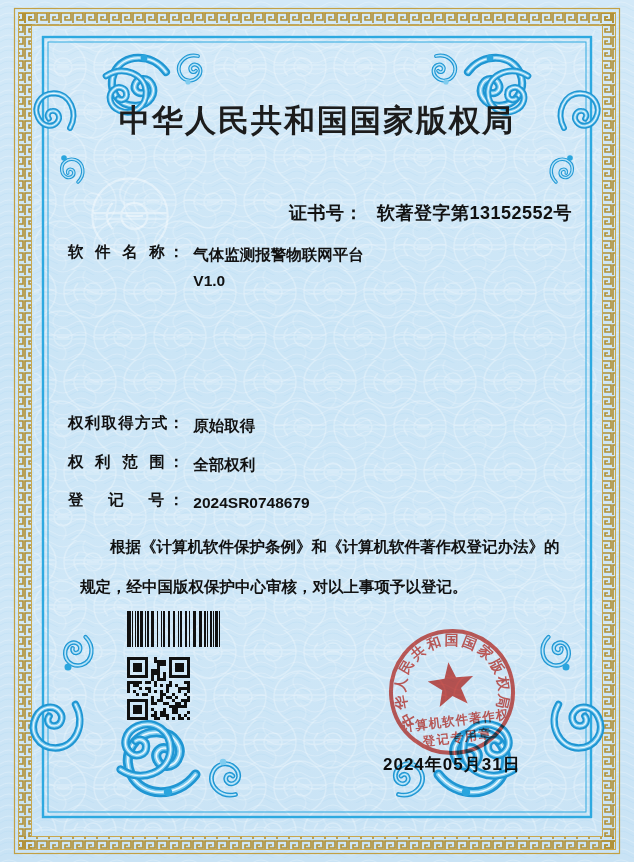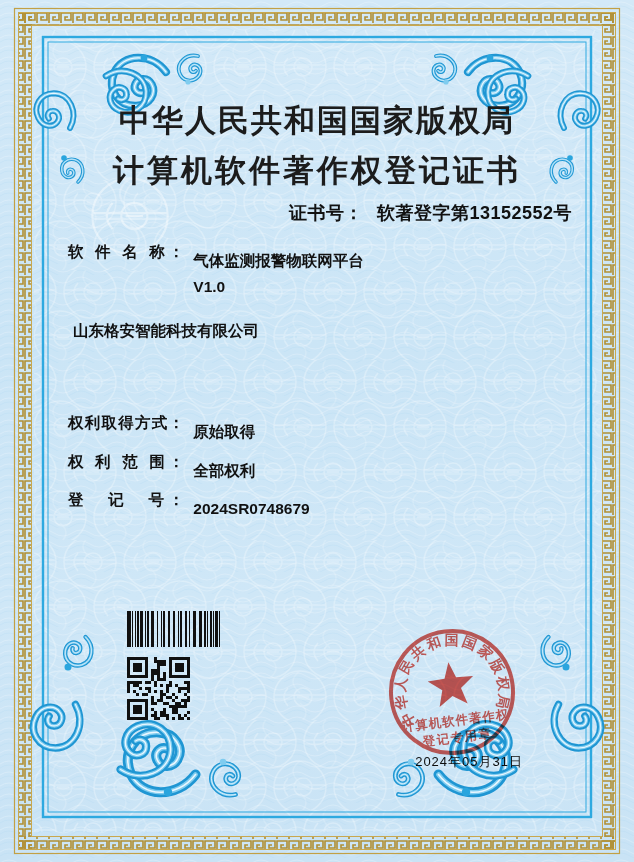--- a/index.html
+++ b/index.html
@@ -20,30 +20,30 @@
   .certno{
     top:201px; left:0; width:572px; text-align:right;
     font-size:18px; font-weight:bold; color:#111; letter-spacing:.5px;
   }
   .certno .gap{display:inline-block; width:14px;}
   .row{ left:68px; width:500px; color:#111; font-size:15.5px; font-weight:bold; }
   .row .lbl{
     display:inline-block; width:116px; vertical-align:top;
     text-align:justify; text-align-last:justify;
   }
-  .row .vals{ display:inline-block; vertical-align:top; margin-left:5px;margin-top:6px; }
+  .row .vals{ display:inline-block; vertical-align:top; margin-left:5px; }
   .row .vals .v{ display:block; line-height:26px;}
   .para{
     top:527px; left:80px; width:497px;
     font-size:15.5px; font-weight:bold; color:#111;
     line-height:40px; text-indent:30px; white-space:pre-line;
   }
   .datetxt{
-    top:753px; left:383px; width:140px; text-align:right;
-    font-size:13px; font-weight:normal; color:#0d0d0d; letter-spacing:1px;
+    top:753px; left:383px; width:140px; text-align:left;
+    font-size:17px; font-weight:bold; color:#0d0d0d; letter-spacing:1px;
   }
   .seal-svg{ left:371px; top:611px; opacity:.92; mix-blend-mode:multiply; }
   .seal-text{ font-family:"Liberation Sans",sans-serif; font-weight:bold; }
 </style>
 </head>
 <body>
 
 <div id="page">
 
   <svg class="abs" width="634" height="862" viewBox="0 0 634 862" style="left:0;top:0">
@@ -113,53 +113,53 @@
 
     <g>
       <use href="#cornerFl" transform="translate(48,42)"></use>
       <use href="#cornerFl" transform="translate(586,42) scale(-1,1)"></use>
       <use href="#cornerFl" transform="translate(48,812) scale(1.25,-1.25)"></use>
       <use href="#cornerFl" transform="translate(586,812) scale(-1.25,-1.25)"></use>
     </g>
   </svg>
 
   <div class="abs title" style="top:100px">中华人民共和国国家版权局</div>
-  <div class="abs title" style="top:150px; letter-spacing:3px">计算机软件著作权登记证书</div>
 
   <div class="abs certno">
     <span>证书号：</span><span class="gap"></span><span>软著登字第13152552号</span>
   </div>
 
   <div class="abs row" style="top:242px">
     <span class="lbl">软 件 名 称：</span>
     <span class="vals">
       <span class="v">气体监测报警物联网平台</span>
       <span class="v">V1.0</span>
     </span>
   </div>
 
   <div class="abs row" style="top:312px">
-    <span class="vals"><span class="v">山东格安智能科技有限公司</span></span>
   </div>
 
   <div class="abs row" style="top:452px">
     <span class="lbl">权 利 范 围：</span>
     <span class="vals"><span class="v">全部权利</span></span>
   </div>
 
   <div class="abs row" style="top:413px">
     <span class="lbl">权利取得方式：</span>
     <span class="vals"><span class="v">原始取得</span></span>
   </div>
 
   <div class="abs row" style="top:490px">
     <span class="lbl">登　记　号：</span>
     <span class="vals"><span class="v">2024SR0748679</span></span>
   </div>
 
+  <div class="abs para">根据《计算机软件保护条例》和《计算机软件著作权登记办法》的
+规定，经中国版权保护中心审核，对以上事项予以登记。</div>
 
   <svg class="abs" style="left:127px;top:611px" width="97" height="36" viewBox="0 0 97 36" id="barcode">
       <rect x="0" y="0" width="4" height="36" fill="#101010"></rect>
       <rect x="5" y="0" width="1" height="36" fill="#101010"></rect>
       <rect x="8" y="0" width="1" height="36" fill="#101010"></rect>
       <rect x="10" y="0" width="2" height="36" fill="#101010"></rect>
       <rect x="13" y="0" width="3" height="36" fill="#101010"></rect>
       <rect x="18" y="0" width="1" height="36" fill="#101010"></rect>
       <rect x="20" y="0" width="2" height="36" fill="#101010"></rect>
       <rect x="24" y="0" width="3" height="36" fill="#101010"></rect>

